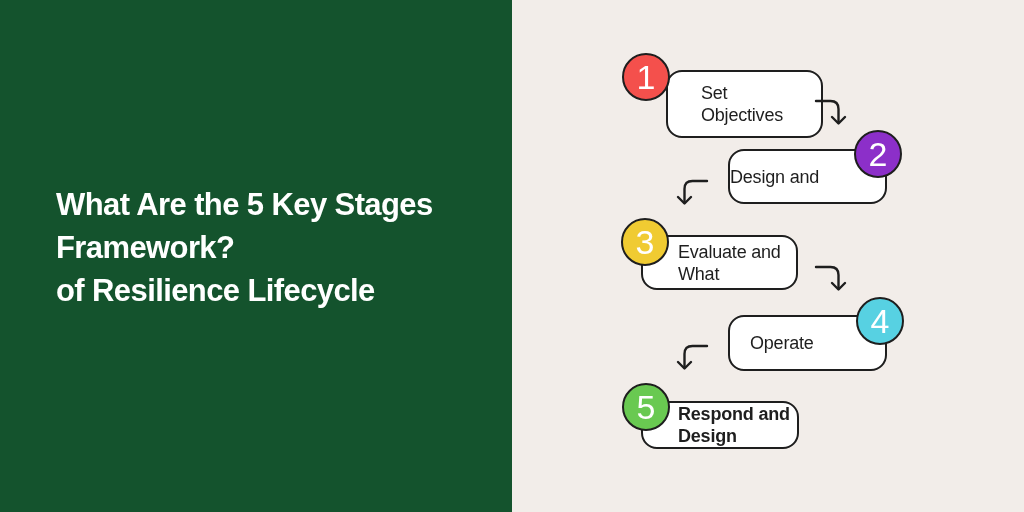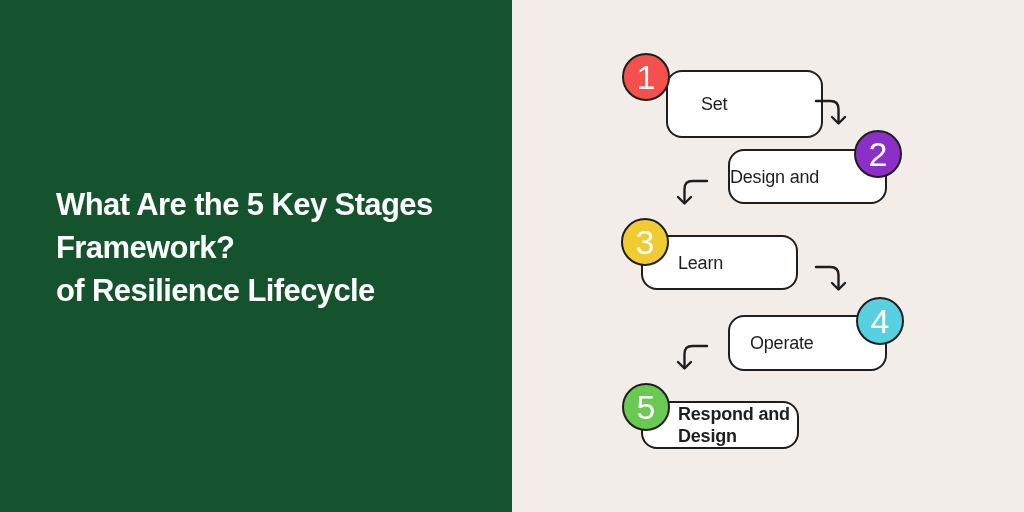--- a/index.html
+++ b/index.html
@@ -115,20 +115,21 @@
       <span class="title-line">What Are the 5 Key Stages</span>
       <span class="title-line">Framework?</span>
       <span class="title-line">of Resilience Lifecycle</span>
     </h1>
   </div>
 
   <div class="diagram-panel" style="background: rgb(242, 237, 233);"></div>
 
   <div class="stage-box" id="box-1">
     <span class="line">Set</span>
+    <span class="line">Objectives</span>
   </div>
   <div class="stage-circle" id="circle-1" style="background: rgb(244, 80, 76);">
     <span class="num">1</span>
   </div>
 
   <svg class="arrow" id="arrow-1" width="32" height="30" viewBox="0 0 32 30">
     <path d="M2 4 H16.5 Q24.5 4 24.5 12 V25.5"></path>
     <path d="M18 20 L24.5 26.5 L31 20"></path>
   </svg>
 
@@ -138,21 +139,22 @@
   <div class="stage-circle" id="circle-2" style="background: rgb(140, 47, 201);">
     <span class="num">2</span>
   </div>
 
   <svg class="arrow" id="arrow-2" width="32" height="30" viewBox="0 0 32 30">
     <path d="M30 4 H15.5 Q7.5 4 7.5 12 V25.5"></path>
     <path d="M1 20 L7.5 26.5 L14 20"></path>
   </svg>
 
   <div class="stage-box" id="box-3">
-    <span class="line">Learn</span>
+    <span class="line">Evaluate and</span>
+    <span class="line">What</span>
   </div>
   <div class="stage-circle" id="circle-3" style="background: rgb(240, 203, 50);">
     <span class="num">3</span>
   </div>
 
   <svg class="arrow" id="arrow-3" width="32" height="30" viewBox="0 0 32 30">
     <path d="M2 4 H16.5 Q24.5 4 24.5 12 V25.5"></path>
     <path d="M18 20 L24.5 26.5 L31 20"></path>
   </svg>
 

